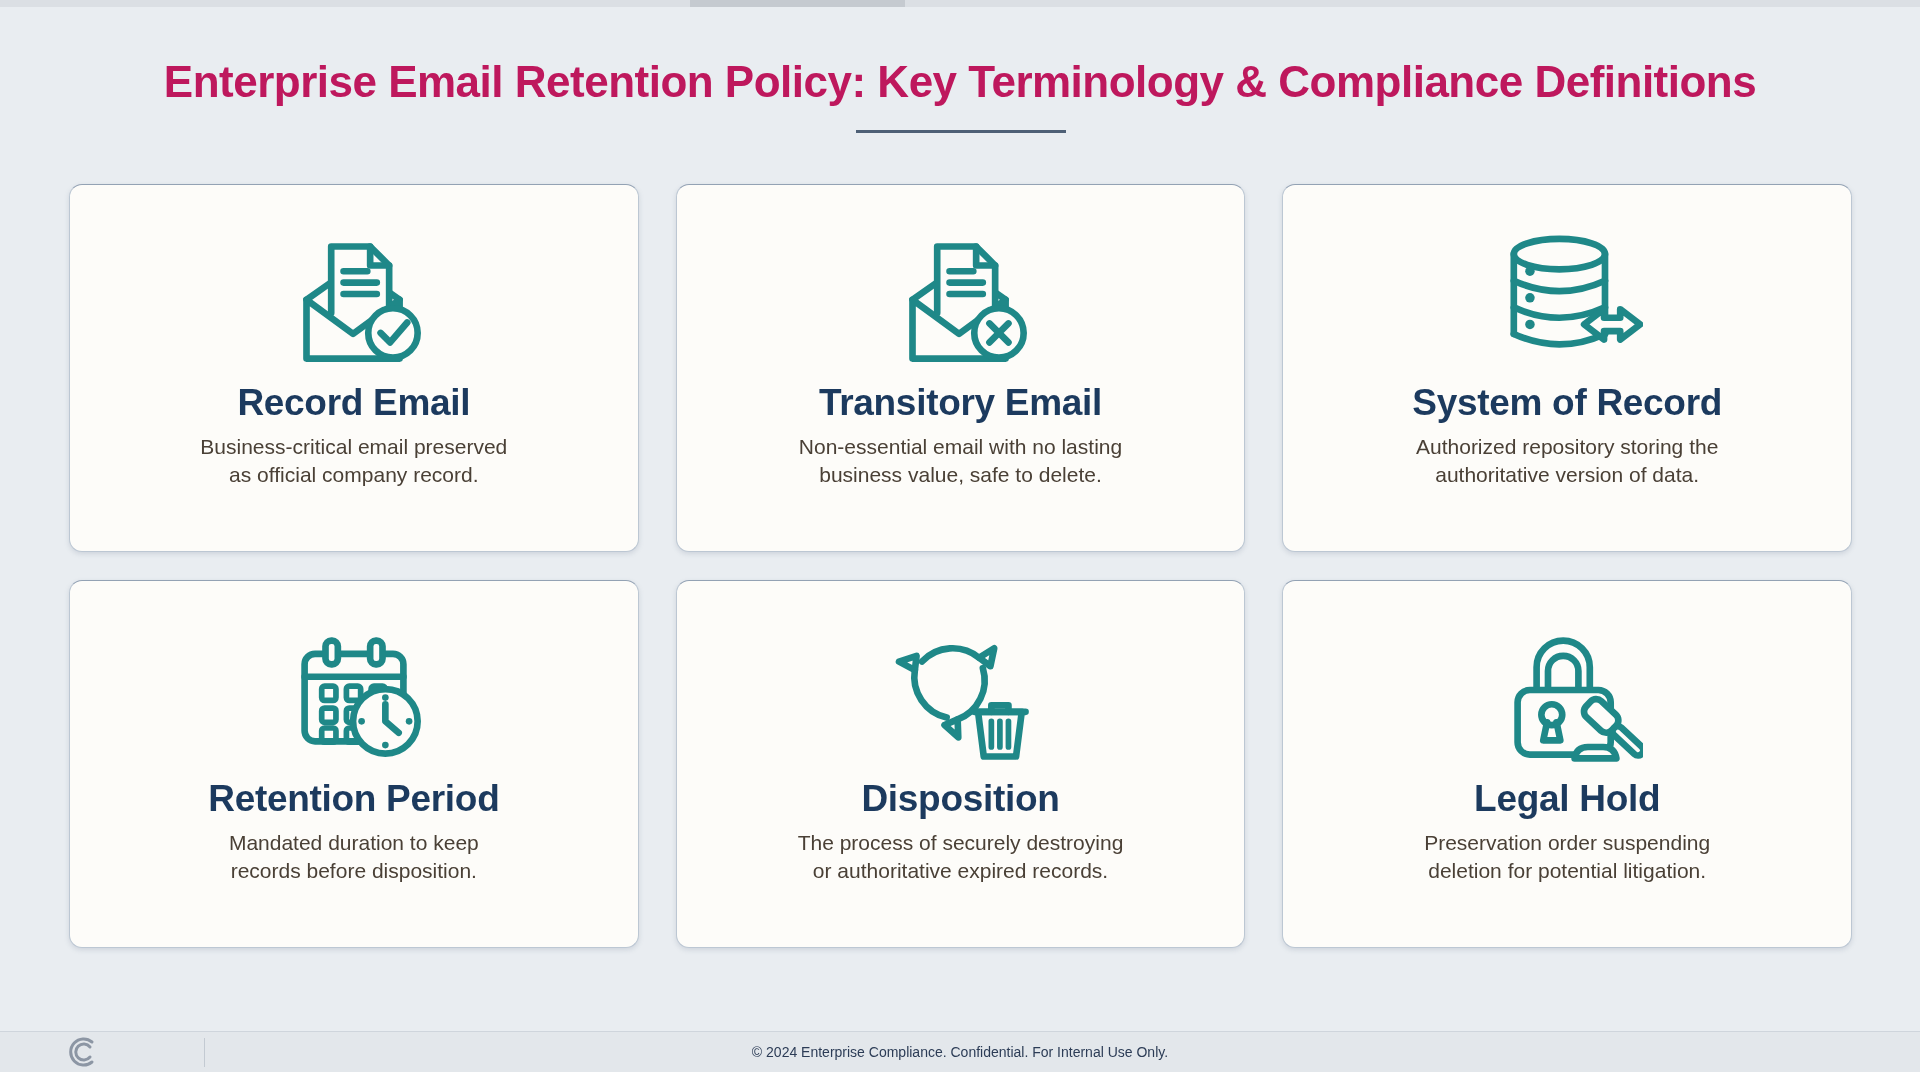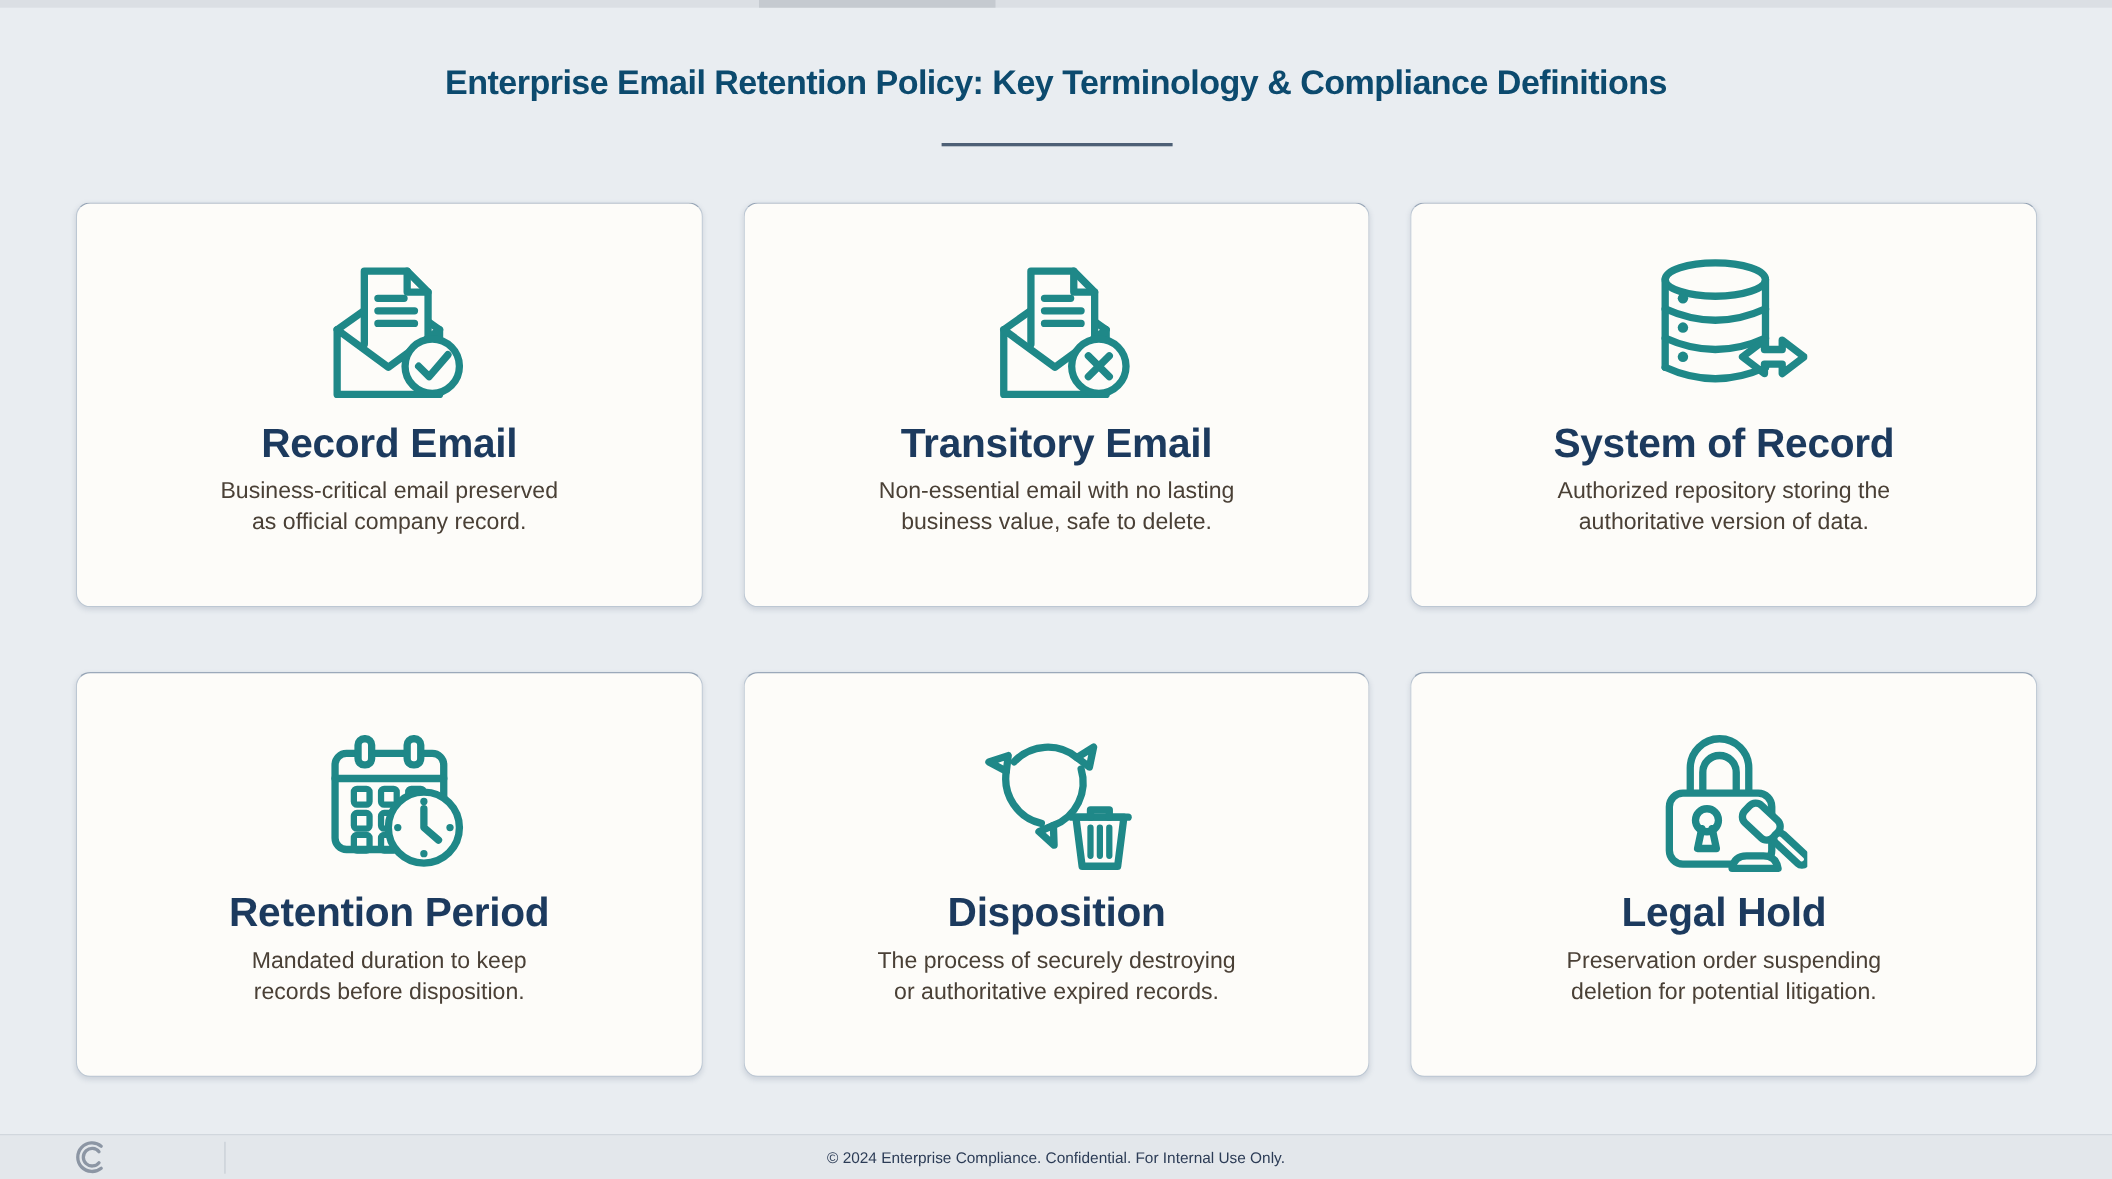--- a/index.html
+++ b/index.html
@@ -8,31 +8,31 @@
     position:relative;
     background:#e9edf1;
     font-family:"Liberation Sans", sans-serif;
     overflow:hidden;
   }
   .top-strip { position:absolute; top:0; left:0; width:1920px; height:7px; background:#dbdfe4; }
   .top-strip-dark { position:absolute; top:0; left:690px; width:215px; height:7px; background:#c5cad0; }
 
   .page-title {
     position:absolute; top:57px; left:0; width:1920px;
-    text-align:center; font-size:31px; font-weight:bold;
-    color:#0c4a6e; letter-spacing:-0.5px; white-space:nowrap;
+    text-align:center; font-size:44px; font-weight:bold;
+    color:#be185d; letter-spacing:-0.5px; white-space:nowrap;
   }
   .title-underline {
     position:absolute; top:130px; left:856px; width:210px; height:3px;
     background:#4e6076;
   }
 
   .card-grid {
     position:absolute; left:69px; top:184px; width:1783px;
-    display:grid; grid-template-columns:repeat(3,1fr); gap:59px 37px;
+    display:grid; grid-template-columns:repeat(3,1fr); gap:28px 37px;
   }
   .card {
     height:368px;
     background:#fdfcf9;
     border:1.5px solid #bcc7d3;
     border-top-color:#93a2b4;
     border-radius:13px;
     box-shadow:0 2px 5px rgba(110,125,145,.22);
     display:flex; flex-direction:column; align-items:center;
     padding-top:33px;

